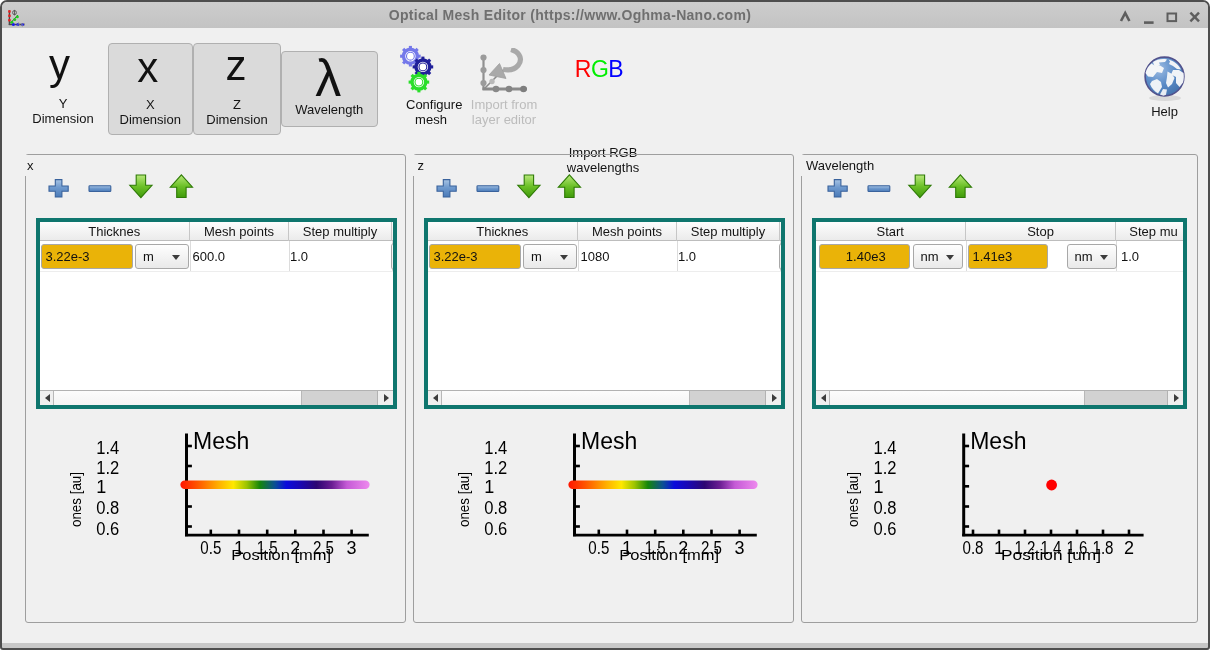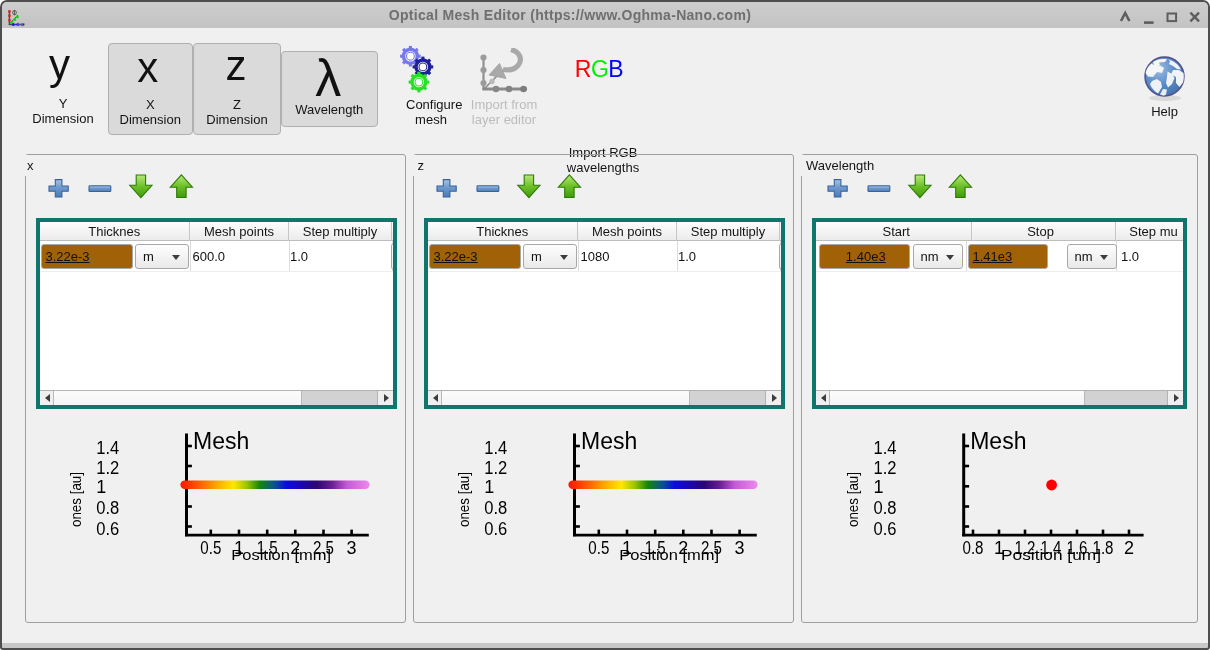--- a/index.html
+++ b/index.html
@@ -13,21 +13,21 @@
 .glyph { position:absolute; width:100%; text-align:center; font-size:42px; color:#111; }
 .blabel { position:absolute; width:100%; text-align:center; font-size:13px; color:#141414; line-height:14.5px; }
 .blabel.dis { color:#bcbcbc; }
 .panel { position:absolute; top:126px; height:469px; border:1px solid #9e9e9e; border-radius:3px; }
 .plabel { position:absolute; top:0px; left:-1px; background:#f0f0f0; font-size:13px; color:#141414; padding:3.5px 4px 3px 2px; line-height:14px; }
 .ptable { position:absolute; top:62.5px; background:#fff; border:4px solid #0f766e; height:191.5px; overflow:hidden; }
 .thead { position:absolute; left:0; top:0; width:100%; height:19px; background:linear-gradient(#fdfdfd,#ebebeb); border-bottom:1px solid #bdbdbd; }
 .th { position:absolute; top:0; height:19px; font-size:13px; color:#141414; text-align:center; line-height:19px; border-right:1px solid #c6c6c6; }
 .cellsep { position:absolute; top:19px; height:30.5px; width:1px; background:#dcdcdc; }
 .rowline { position:absolute; left:0; top:49.5px; width:100%; height:1px; background:#ededed; }
-.inp { position:absolute; top:22px; height:25.5px; background:#a16207; border:1px solid #a8a8a8; border-radius:3px; font-size:13px; color:#111; line-height:23px; padding-left:3.5px;text-decoration:underline; }
+.inp { position:absolute; top:22px; height:25.5px; background:#eab308; border:1px solid #a8a8a8; border-radius:3px; font-size:13px; color:#111; line-height:23px; padding-left:3.5px; }
 .combo { position:absolute; top:22px; height:25.5px; background:linear-gradient(#fefefe,#e9e9e9); border:1px solid #a8a8a8; border-radius:3px; font-size:13px; color:#111; line-height:23px; padding-left:7px; }
 .combo:after { content:""; position:absolute; right:8px; top:10px; border-left:4.5px solid transparent; border-right:4.5px solid transparent; border-top:5px solid #3c3c3c; }
 .cval { position:absolute; top:22px; font-size:13px; color:#111; line-height:25px; }
 .lbtn { position:absolute; top:21.5px; height:26.5px; background:linear-gradient(#fbfbfb,#ededed); border:1px solid #a8a8a8; border-radius:3px; font-size:13px; color:#111; line-height:24px; text-align:left; padding-left:4px; }
 .hscroll { position:absolute; left:0; bottom:0; width:100%; height:15.5px; border-top:1px solid #b2b2b2; background:#d2d2d2; }
 .sarrow { position:absolute; top:0; width:16px; height:14.5px; background:#efefef; }
 .sarrow svg { position:absolute; left:4px; top:3.5px; }
 .shandle { position:absolute; top:0; height:14.5px; background:linear-gradient(#fcfcfc,#f4f4f4); border-left:1px solid #b8b8b8; border-right:1px solid #b8b8b8; }
 .ticon { position:absolute; top:19px; height:26px; }
 </style>
@@ -323,21 +323,21 @@
 <div class="panel" style="left:799px;width:397px;">
   <div class="plabel" style="padding-left:5px;">Wavelength</div>
   <svg class="ticon" style="left:24.5px;" width="150" height="26" viewBox="0 0 150 26">
           <use href="#gplus"></use>
           <use href="#gminus" x="40.5"></use>
           <use href="#gdown" x="81"></use>
           <use href="#gup" x="121.5"></use>
         </svg>
   <div class="ptable" style="left:9.5px;width:375.5px;">
     <div class="thead">
-      <div class="th" style="left:0;width:150.5px;margin-left:6px;">Start</div>
+      <div class="th" style="left:0;width:150.5px;">Start</div>
       <div class="th" style="left:150.5px;width:150px;">Stop</div>
       <div class="th" style="left:300.5px;width:75px;border-right:none;">Step mu</div>
     </div>
     <div class="cellsep" style="left:150.5px;"></div>
     <div class="cellsep" style="left:300.5px;"></div>
     <div class="rowline"></div>
     <div class="inp" style="left:3px;width:91px;text-align:center;">1.40e3</div>
     <div class="combo" style="left:97px;width:50px;">nm</div>
     <div class="inp" style="left:152.5px;width:80px;">1.41e3</div>
     <div class="combo" style="left:251px;width:50px;">nm</div>

